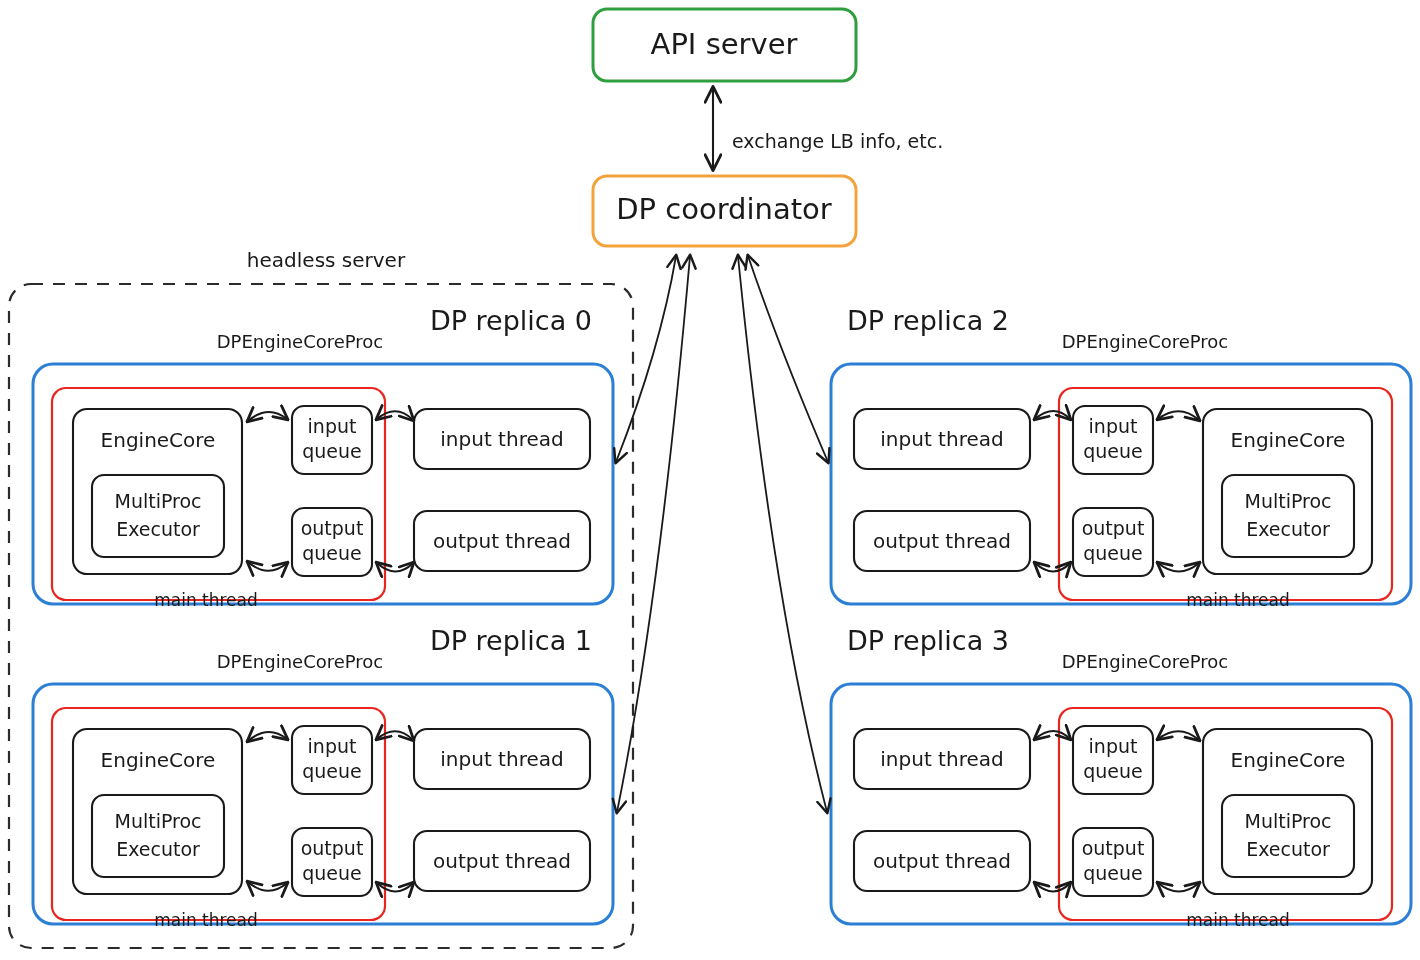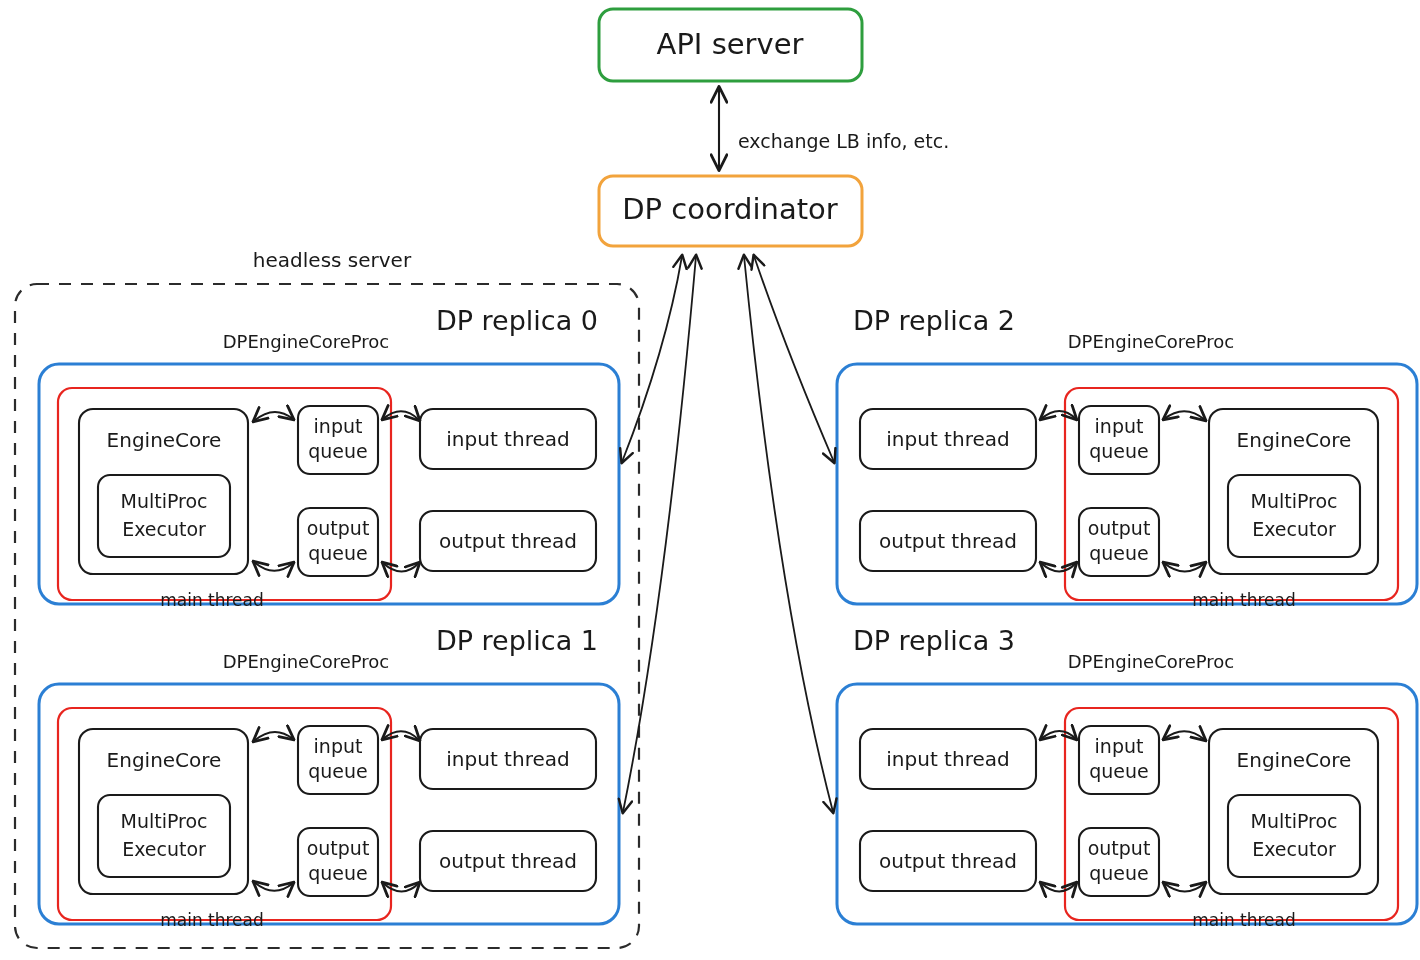--- a/index.html
+++ b/index.html
@@ -10,21 +10,20 @@
   body {
     width: 1420px;
     height: 960px;
     font-family: "DejaVu Sans", sans-serif;
     overflow: hidden;
   }
   #diagram-root {
     position: relative;
     width: 1232px;
     height: 960px;
-    padding-left: 6px;
   }
   svg#diagram {
     display: block;
     width: 1420px;
     height: 960px;
   }
   .node-box {
     fill: #ffffff;
     stroke: #1a1a1a;
     stroke-width: 2.1;

